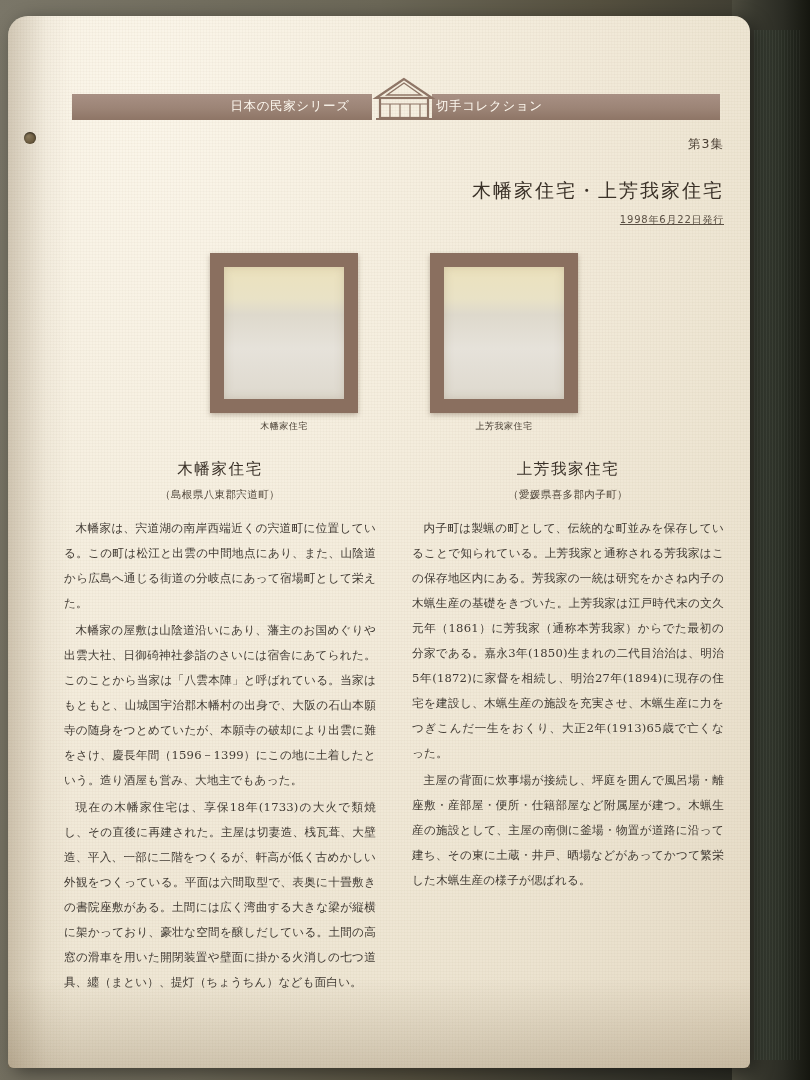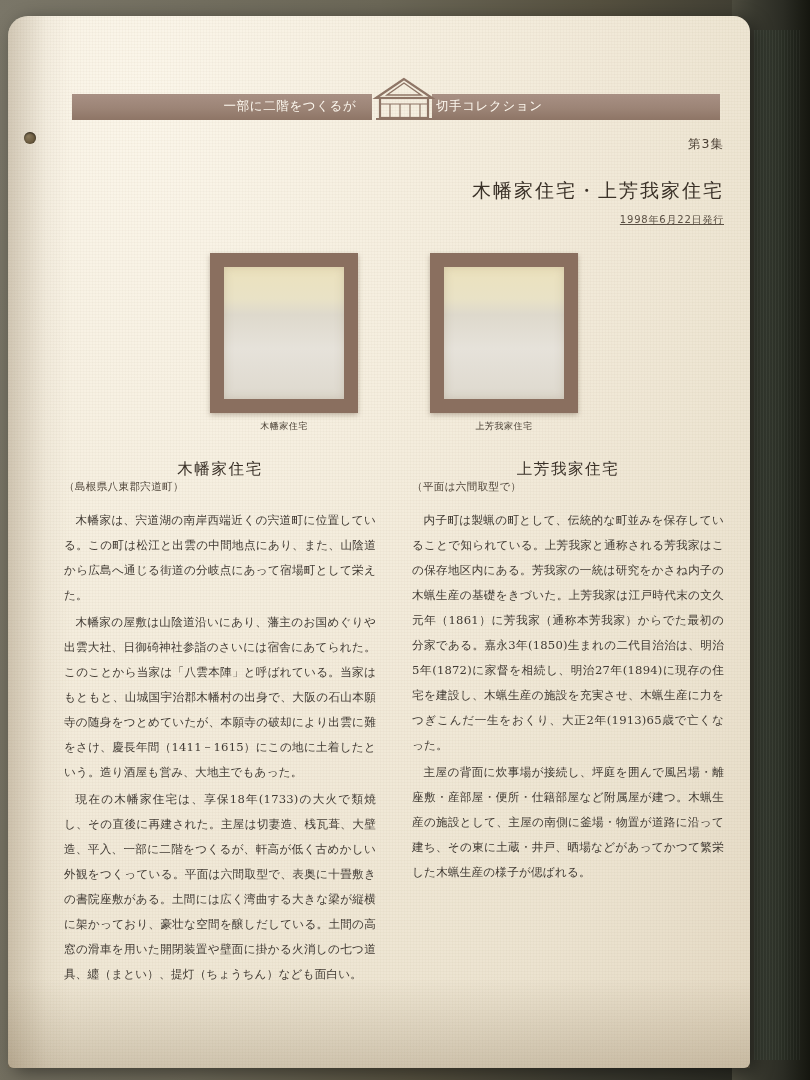--- a/index.html
+++ b/index.html
@@ -199,24 +199,24 @@
   }
   .column { width: 312px; }
   .col-title {
     text-align: center;
     font-size: 15.5px;
     color: #3a3128;
     letter-spacing: 1.6px;
     font-family: "DejaVu Serif", serif;
   }
   .col-subtitle {
-    text-align: left;
+    text-align: center;
     font-size: 10.5px;
     color: #4f4539;
-    margin-top: 0;
+    margin-top: 8px;
     letter-spacing: 0.4px;
     font-family: "DejaVu Sans", sans-serif;
   }
   .col-body { margin-top: 14px; }
   .para {
     font-size: 11.6px;
     line-height: 25px;
     color: #403a33;
     text-indent: 1em;
     margin: 0 0 2px 0;
@@ -237,21 +237,21 @@
   <div id="page-texture"></div>
   <div id="page-shade-left"></div>
   <div id="page-shade-bottom"></div>
   <div id="punch-hole-top"></div>
 
   <div id="content">
 
     <div id="header-banner">
       <div class="banner-bar" id="banner-left"></div>
       <div class="banner-bar" id="banner-right"></div>
-      <div id="banner-title-left">一部に二階をつくるが</div>
+      <div id="banner-title-left">日本の民家シリーズ</div>
       <div id="banner-title-right">切手コレクション</div>
       <svg id="house-logo" viewBox="0 0 96 48">
         <path d="M48 3 L20 22 L76 22 Z" fill="none" stroke="#8e7566" stroke-width="2.2"></path>
         <path d="M48 7 L31 19 L65 19 Z" fill="none" stroke="#8e7566" stroke-width="1.4"></path>
         <rect x="24" y="22" width="48" height="20" fill="none" stroke="#8e7566" stroke-width="2.2"></rect>
         <line x1="24" y1="28" x2="72" y2="28" stroke="#8e7566" stroke-width="1.2"></line>
         <line x1="34" y1="28" x2="34" y2="42" stroke="#8e7566" stroke-width="1.2"></line>
         <line x1="44" y1="28" x2="44" y2="42" stroke="#8e7566" stroke-width="1.2"></line>
         <line x1="54" y1="28" x2="54" y2="42" stroke="#8e7566" stroke-width="1.2"></line>
         <line x1="64" y1="28" x2="64" y2="42" stroke="#8e7566" stroke-width="1.2"></line>
@@ -276,28 +276,28 @@
       </div>
     </div>
 
     <div id="columns">
 
       <div class="column">
         <div class="col-title">木幡家住宅</div>
         <div class="col-subtitle">（島根県八東郡宍道町）</div>
         <div class="col-body">
           <p class="para">木幡家は、宍道湖の南岸西端近くの宍道町に位置している。この町は松江と出雲の中間地点にあり、また、山陰道から広島へ通じる街道の分岐点にあって宿場町として栄えた。</p>
-          <p class="para">木幡家の屋敷は山陰道沿いにあり、藩主のお国めぐりや出雲大社、日御碕神社参詣のさいには宿舎にあてられた。このことから当家は「八雲本陣」と呼ばれている。当家はもともと、山城国宇治郡木幡村の出身で、大阪の石山本願寺の随身をつとめていたが、本願寺の破却により出雲に難をさけ、慶長年間（1411－1615）にこの地に土着したという。造り酒屋も営み、大地主でもあった。</p>
+          <p class="para">木幡家の屋敷は山陰道沿いにあり、藩主のお国めぐりや出雲大社、日御碕神社参詣のさいには宿舎にあてられた。このことから当家は「八雲本陣」と呼ばれている。当家はもともと、山城国宇治郡木幡村の出身で、大阪の石山本願寺の随身をつとめていたが、本願寺の破却により出雲に難をさけ、慶長年間（1596－1399）にこの地に土着したという。造り酒屋も営み、大地主でもあった。</p>
           <p class="para">現在の木幡家住宅は、享保18年(1733)の大火で類焼し、その直後に再建された。主屋は切妻造、桟瓦葺、大壁造、平入、一部に二階をつくるが、軒高が低く古めかしい外観をつくっている。平面は六間取型で、表奥に十畳敷きの書院座敷がある。土間には広く湾曲する大きな梁が縦横に架かっており、豪壮な空間を醸しだしている。土間の高窓の滑車を用いた開閉装置や壁面に掛かる火消しの七つ道具、纏（まとい）、提灯（ちょうちん）なども面白い。</p>
         </div>
       </div>
 
       <div class="column">
         <div class="col-title">上芳我家住宅</div>
-        <div class="col-subtitle">（平面は六間取型で）</div>
+        <div class="col-subtitle">（愛媛県喜多郡内子町）</div>
         <div class="col-body">
           <p class="para">内子町は製蝋の町として、伝統的な町並みを保存していることで知られている。上芳我家と通称される芳我家はこの保存地区内にある。芳我家の一統は研究をかさね内子の木蝋生産の基礎をきづいた。上芳我家は江戸時代末の文久元年（1861）に芳我家（通称本芳我家）からでた最初の分家である。嘉永3年(1850)生まれの二代目治治は、明治5年(1872)に家督を相続し、明治27年(1894)に現存の住宅を建設し、木蝋生産の施設を充実させ、木蝋生産に力をつぎこんだ一生をおくり、大正2年(1913)65歳で亡くなった。</p>
           <p class="para">主屋の背面に炊事場が接続し、坪庭を囲んで風呂場・離座敷・産部屋・便所・仕籍部屋など附属屋が建つ。木蝋生産の施設として、主屋の南側に釜場・物置が道路に沿って建ち、その東に土蔵・井戸、晒場などがあってかつて繁栄した木蝋生産の様子が偲ばれる。</p>
         </div>
       </div>
 
     </div>
   </div>
 </div>
 

